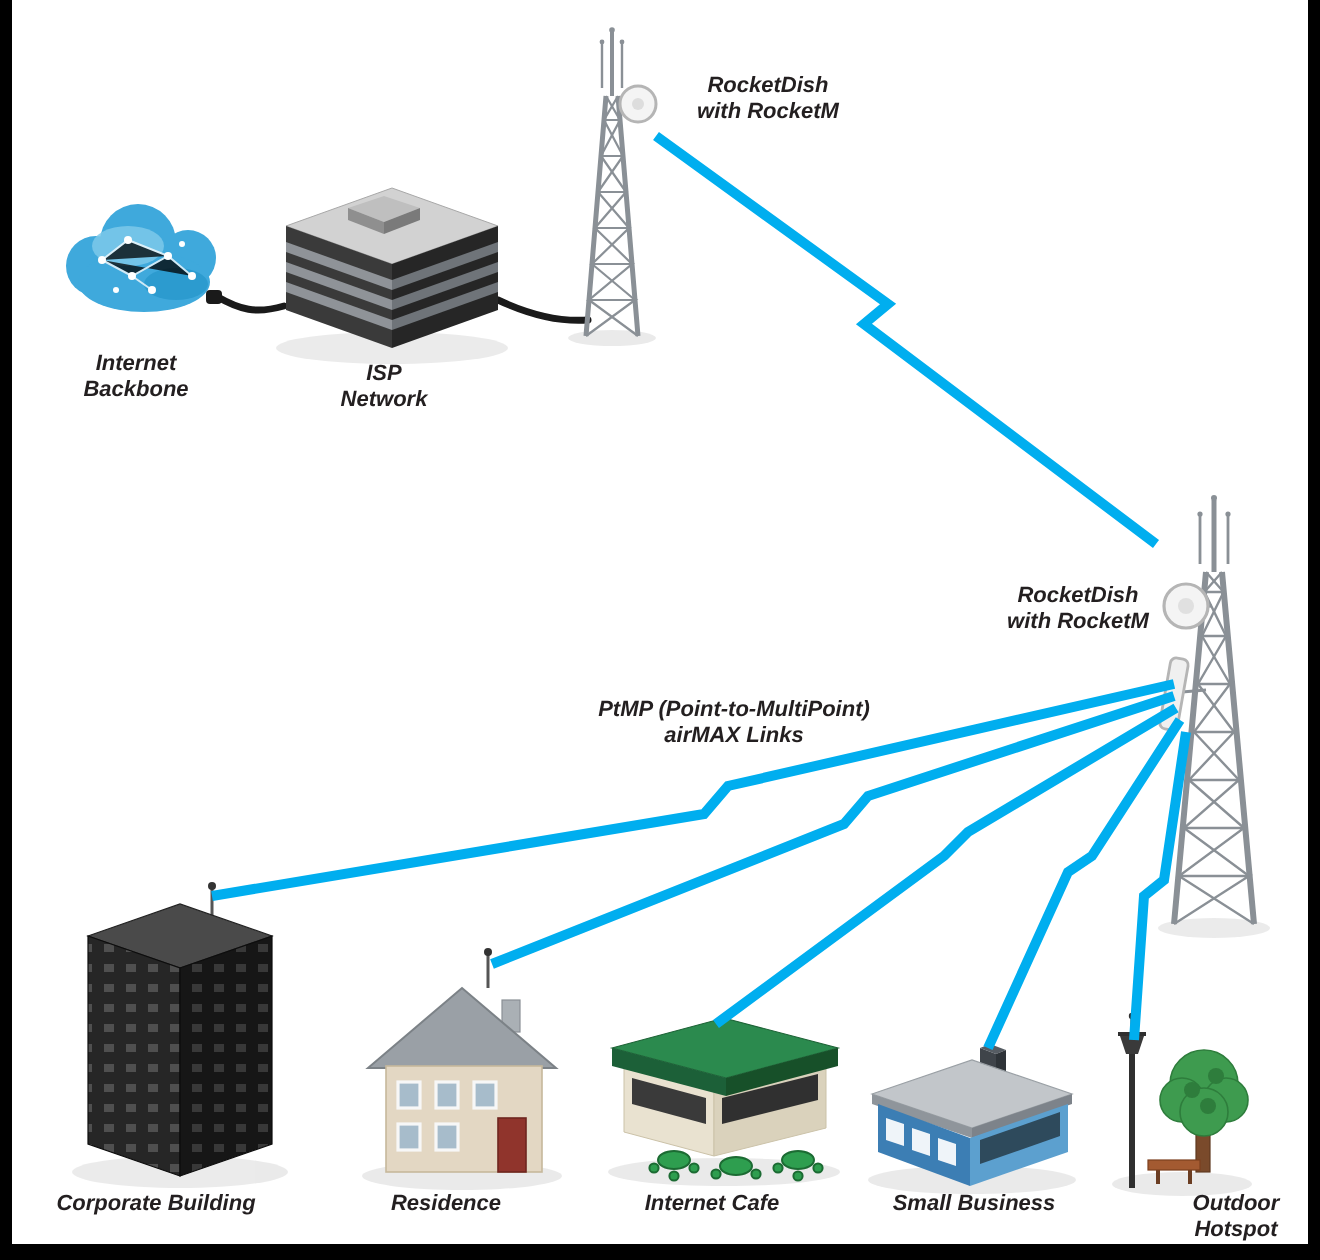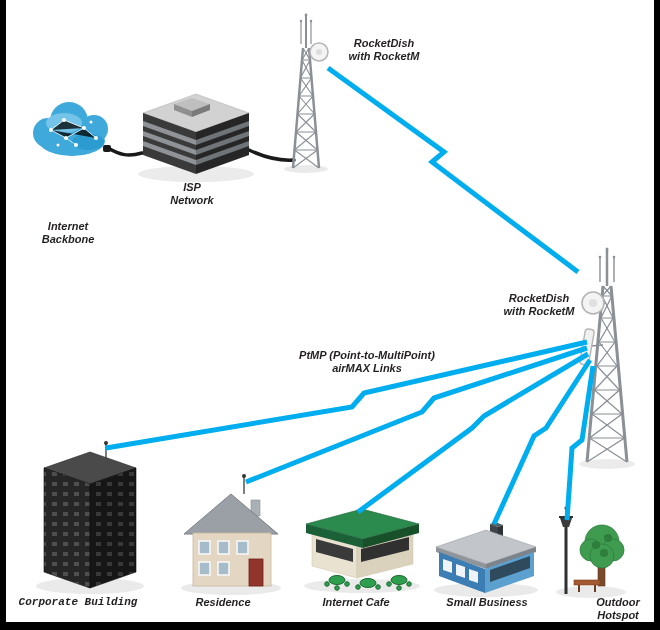--- a/index.html
+++ b/index.html
@@ -20,28 +20,28 @@
     transform:translateX(-50%);
     text-align:center;
     font-style:italic;
     font-weight:bold;
     font-size:11px;
     line-height:1.18;
     color:#231F20;
     white-space:pre-line;
     pointer-events:none;
   }
-  .lbl-internet-backbone{left:62px;top:176px;margin-top:44px;}
+  .lbl-internet-backbone{left:62px;top:176px;}
   .lbl-isp-network{left:186px;top:181px;}
   .lbl-rocketdish-top{left:378px;top:37px;}
   .lbl-ptp-link{left:489px;top:109px;}
   .lbl-rocketdish-right{left:533px;top:292px;}
   .lbl-airmax-sector{left:508px;top:327px;}
   .lbl-ptmp-links{left:333px;top:349px;margin-left:28px;}
-  .lbl-corporate{left:72px;top:596px;font-family:Liberation Mono, monospace;}
+  .lbl-corporate{left:72px;top:596px;}
   .lbl-residence{left:217px;top:596px;}
   .lbl-cafe{left:350px;top:596px;}
   .lbl-small-business{left:481px;top:596px;}
   .lbl-hotspot{left:612px;top:596px;font-style:italic;}
 </style>
 </head>
 <body>
 
 <div class="canvas">
 

